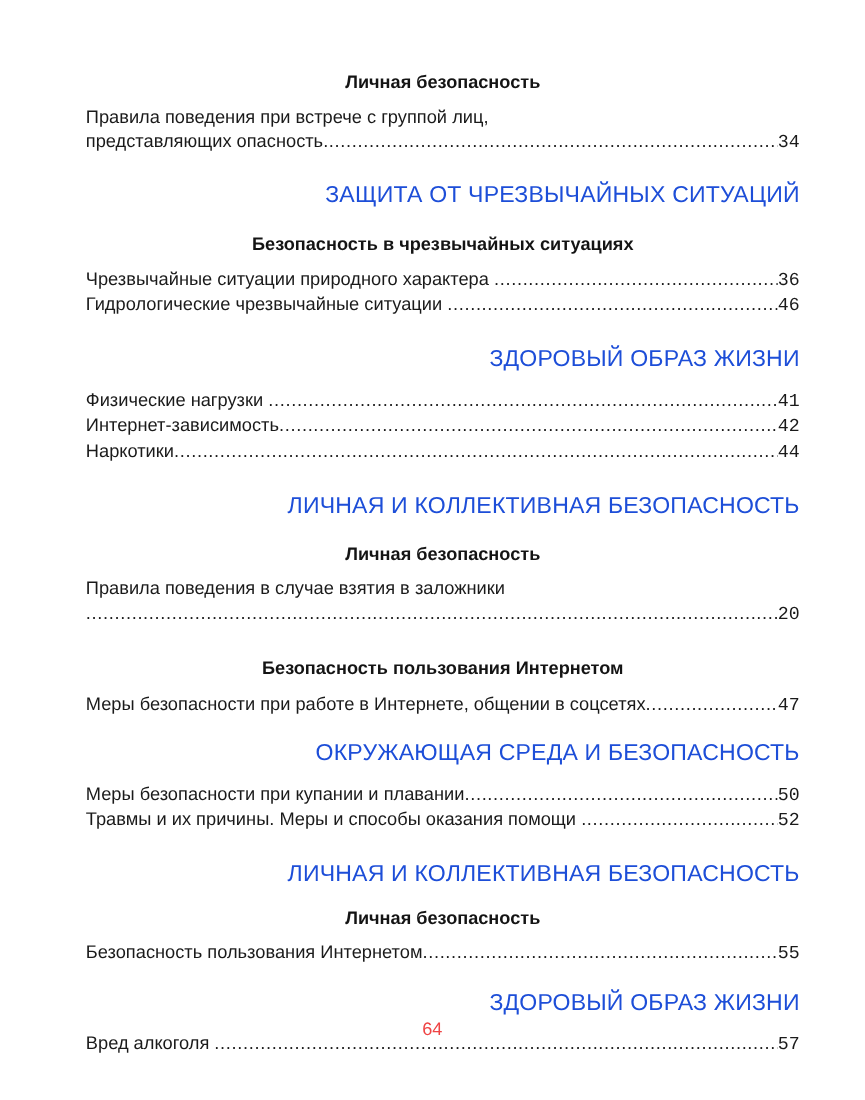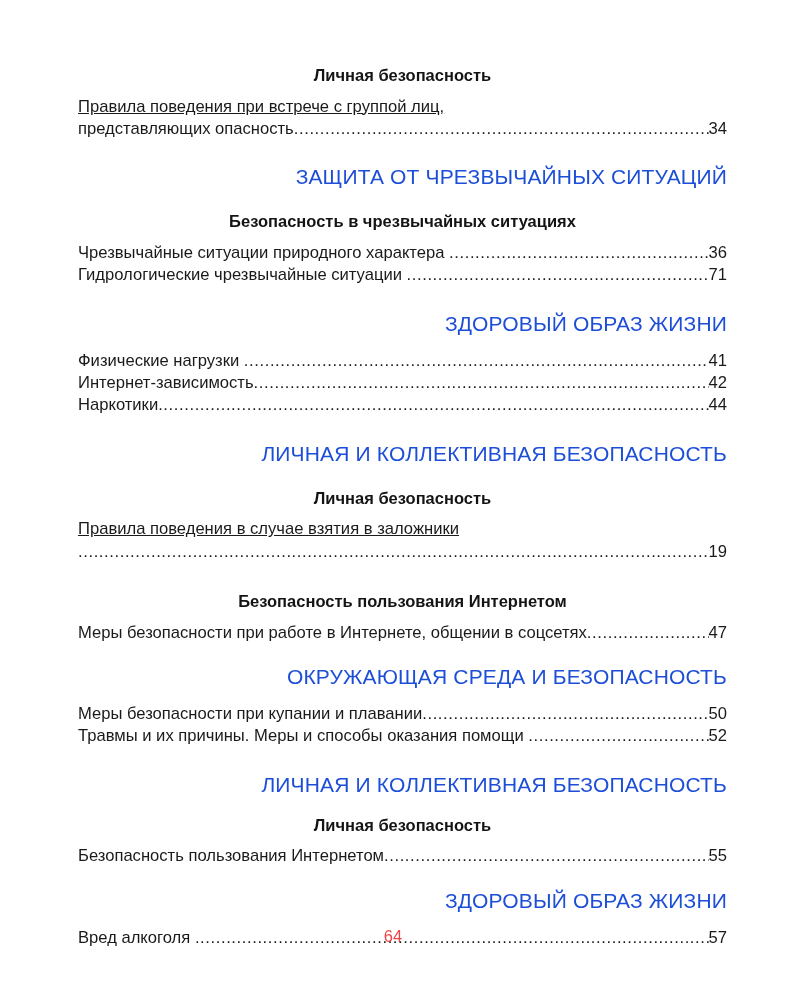--- a/index.html
+++ b/index.html
@@ -78,29 +78,29 @@
   }
   .entry .leader::before {
     content: "........................................................................"
              "........................................................................"
              "........................................................................";
   }
   .entry .pno {
     flex: 0 0 auto;
     text-align: right;
     white-space: nowrap;
+    font-family: Liberation Mono, monospace;
   }
 
   
   .entry-line1 {
     font-size: 16.6px;
     line-height: 1.35;
     white-space: pre;
     color: #1a1a1a;
-    text-decoration: underline;
   }
   .sp-10 { height: 10px; }
   .sp-12 { height: 12px; }
   .sp-14 { height: 14px; }
   .sp-16 { height: 16px; }
   .sp-18 { height: 18px; }
   .sp-22 { height: 22px; }
   .sp-26 { height: 26px; }
   .sp-48 { height: 48px; }
 
@@ -139,21 +139,21 @@
     <div class="sp-12"></div>
 
     <div class="entry">
       <span class="etitle">Чрезвычайные ситуации природного характера </span>
       <span class="leader"></span>
       <span class="pno">36</span>
     </div>
     <div class="entry">
       <span class="etitle">Гидрологические чрезвычайные ситуации </span>
       <span class="leader"></span>
-      <span class="pno">71</span>
+      <span class="pno">46</span>
     </div>
 
     <div class="sp-26"></div>
 
     <div class="sec-head">ЗДОРОВЫЙ ОБРАЗ ЖИЗНИ</div>
     <div class="sp-16"></div>
 
     <div class="entry">
       <span class="etitle">Физические нагрузки </span>
       <span class="leader"></span>
@@ -173,21 +173,21 @@
     <div class="sp-26"></div>
 
     <div class="sec-head">ЛИЧНАЯ И КОЛЛЕКТИВНАЯ БЕЗОПАСНОСТЬ</div>
     <div class="sp-14"></div>
     <div class="sub-head">Личная безопасность</div>
     <div class="sp-12"></div>
 
     <div class="entry-line1">Правила поведения в случае взятия в заложники</div>
     <div class="entry">
       <span class="leader"></span>
-      <span class="pno">19</span>
+      <span class="pno">20</span>
     </div>
 
     <div class="sp-18"></div>
     <div class="sub-head">Безопасность пользования Интернетом</div>
     <div class="sp-12"></div>
 
     <div class="entry">
       <span class="etitle">Меры безопасности при работе в Интернете, общении в соцсетях</span>
       <span class="leader"></span>
       <span class="pno">47</span>

